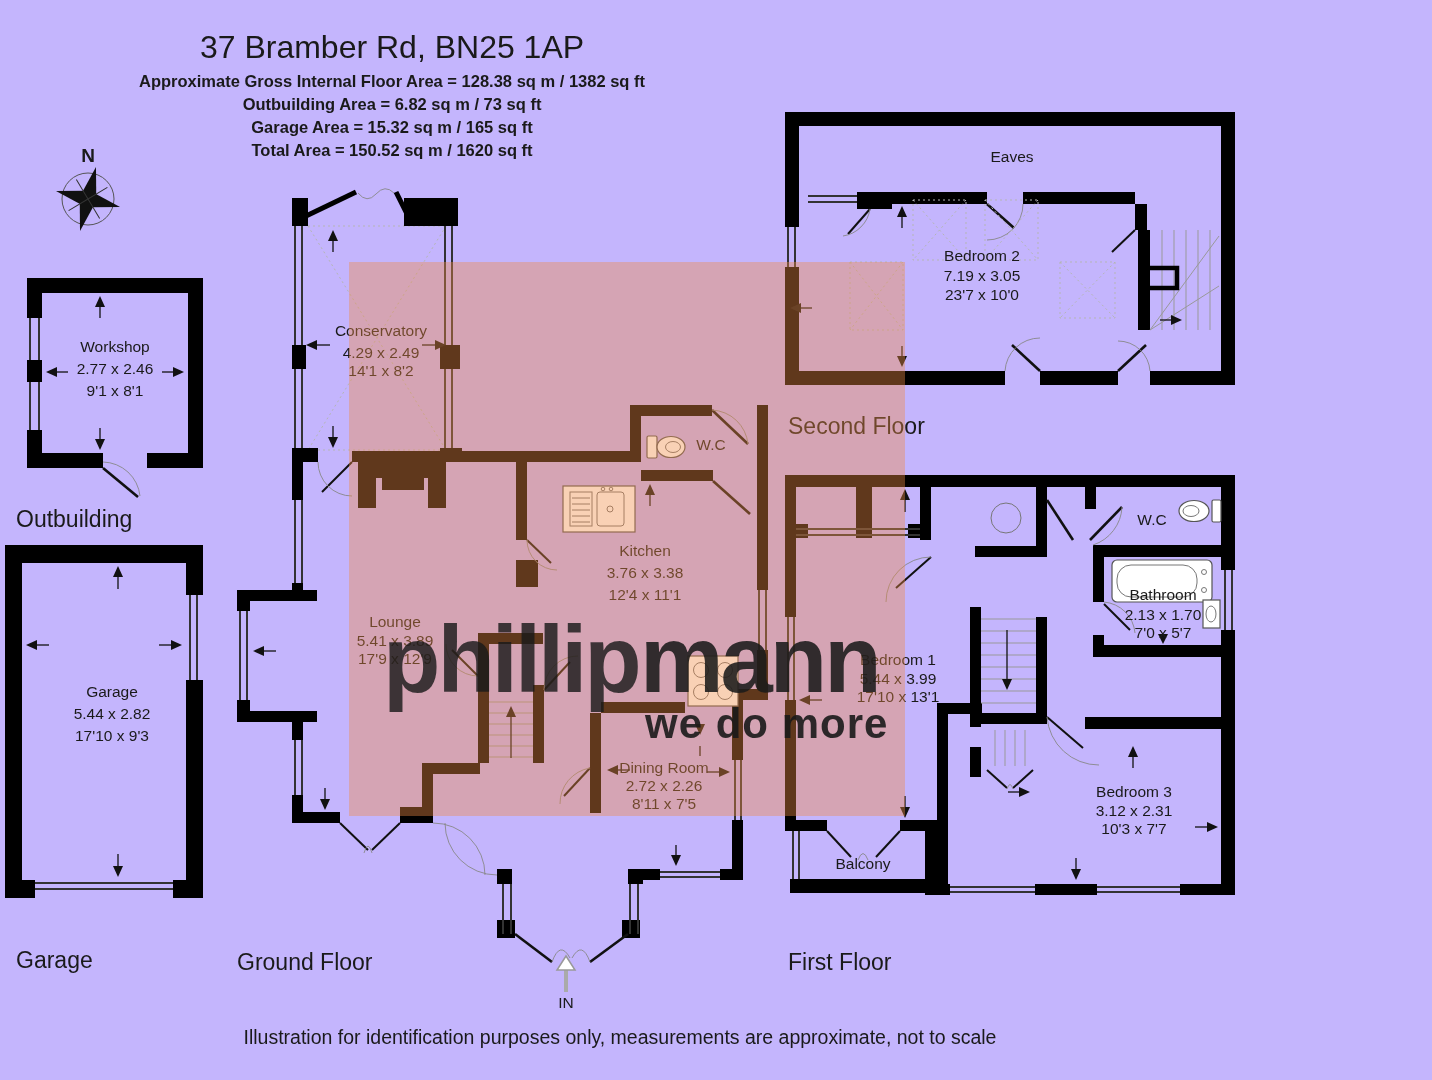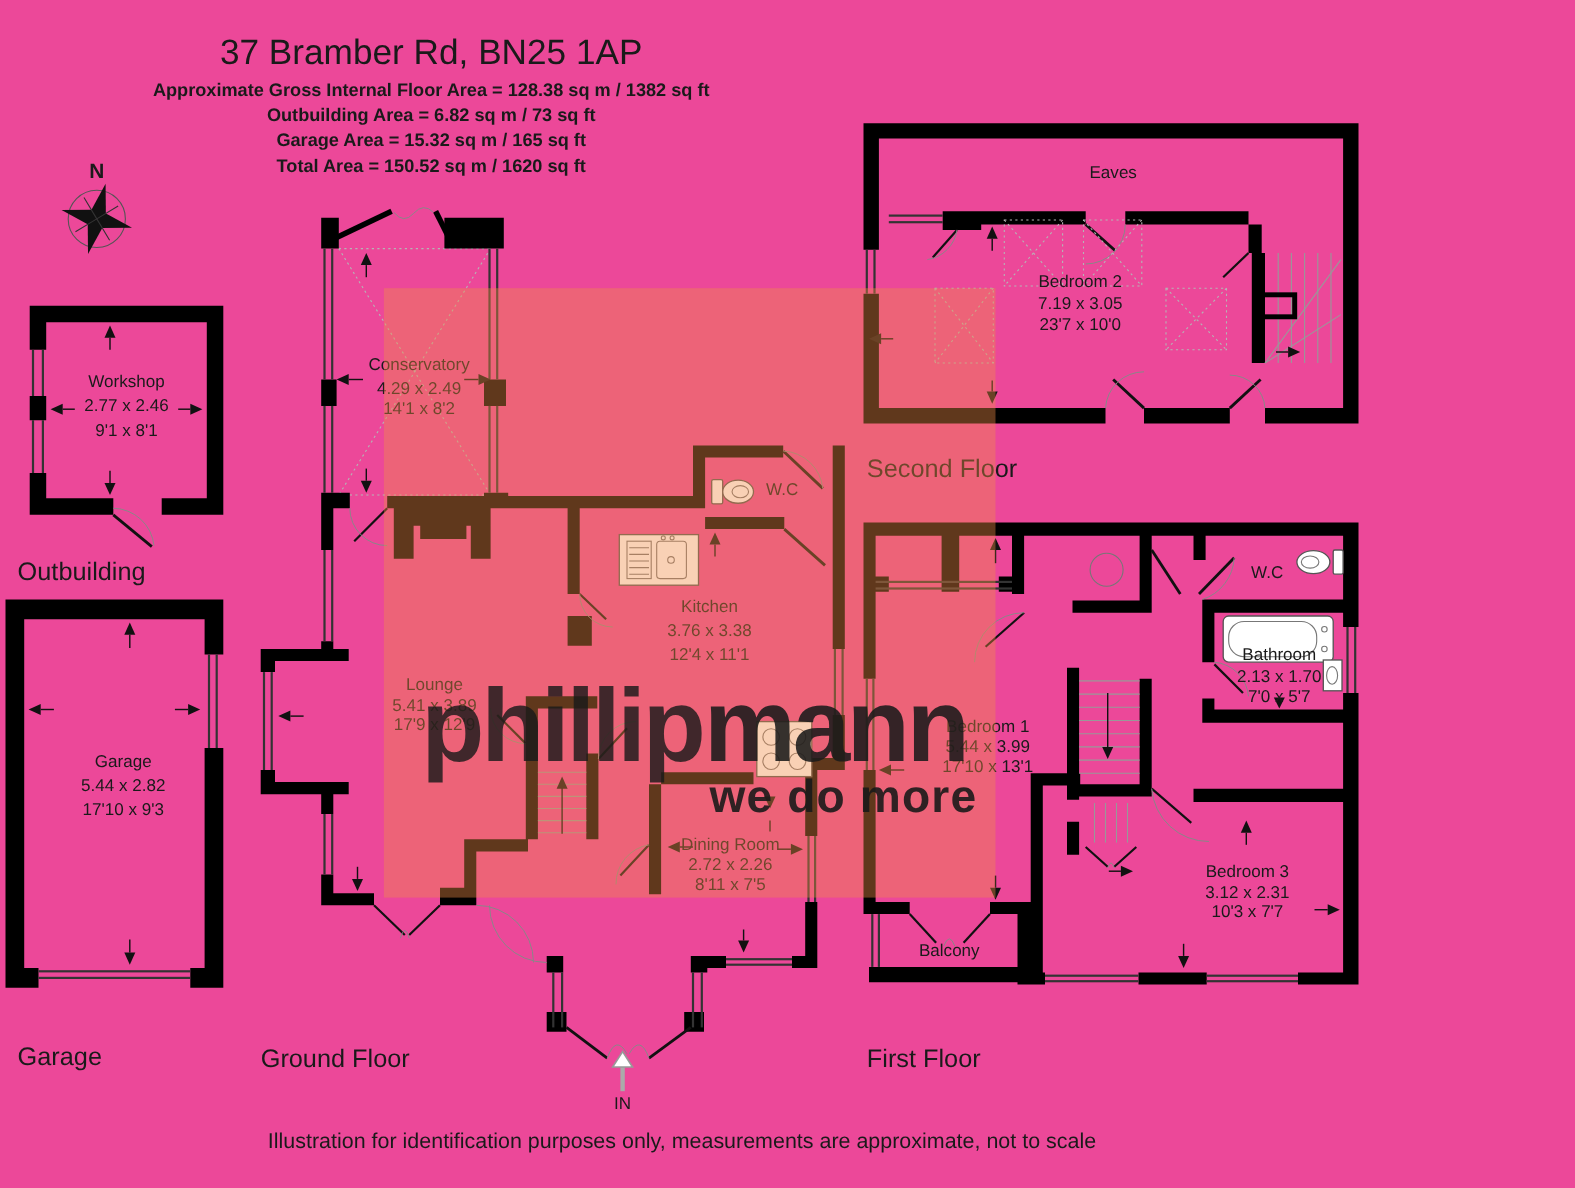--- a/index.html
+++ b/index.html
@@ -1,16 +1,16 @@
 <!DOCTYPE html>
 <html><head>
 <meta charset="utf-8">
 <style>
   html,body{margin:0;padding:0;background:#fff;}
-  #stage{position:relative;width:1432px;height:1080px;background:#ec4899;overflow:hidden;
+  #stage{position:relative;width:1432px;height:1080px;background:#c4b5fd;overflow:hidden;
          font-family:"Liberation Sans",sans-serif;text-align:center;}
   svg text{font-family:"Liberation Sans",sans-serif;fill:#1a1a1a;}
   .ttl{font-size:32px;}
   .sub{font-size:16.5px;font-weight:bold;}
   .rn{font-size:15.5px;}
   .fl{font-size:23px;}
   .disc{font-size:19.5px;}
   .win{fill:#333;}
   .fix{fill:#fff;stroke:#555;stroke-width:1.2;}
   .fx2{fill:none;stroke:#777;stroke-width:1;}

